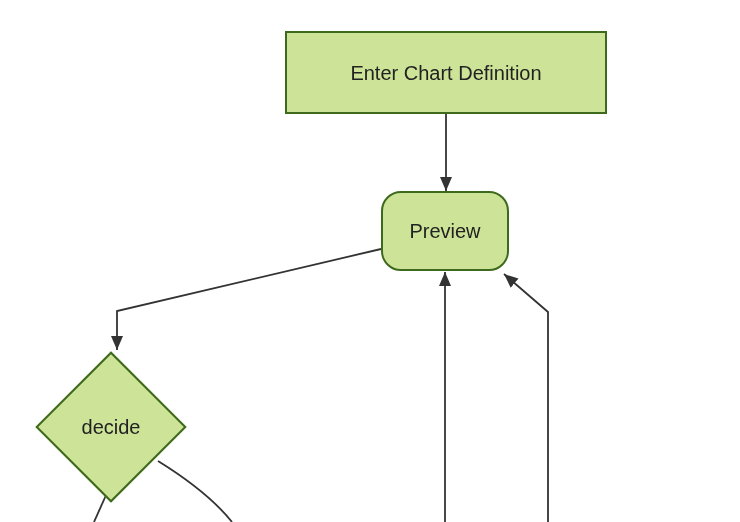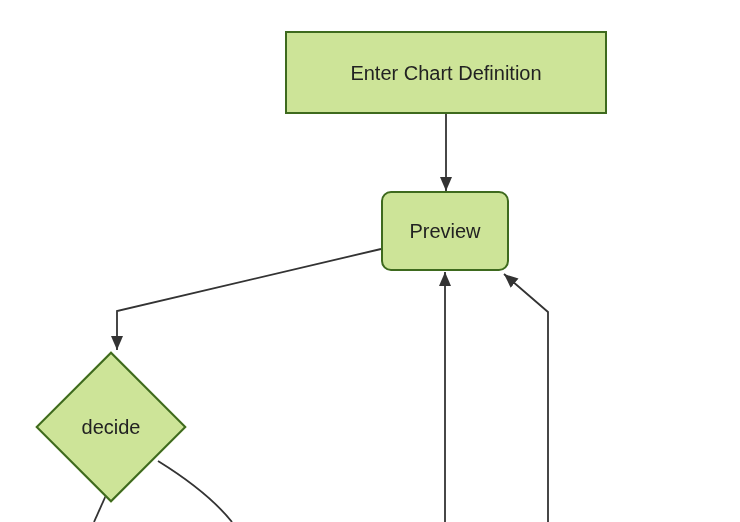--- a/index.html
+++ b/index.html
@@ -32,21 +32,21 @@
     justify-content: center;
     box-sizing: border-box;
     background: var(--node-fill, #cde498);
     border: 2px solid var(--node-border, #3e6a1e);
     color: var(--text-color, #222222);
     font-size: 20px;
     line-height: 1.2;
     white-space: nowrap;
   }
   .shape-rounded {
-    border-radius: 10px;
+    border-radius: 20px;
   }
   .shape-diamond {
     background: transparent;
     border: none;
   }
   .diamond-inner {
     position: absolute;
     left: 50%;
     top: 50%;
     transform: translate(-50%, -50%) rotate(45deg);

